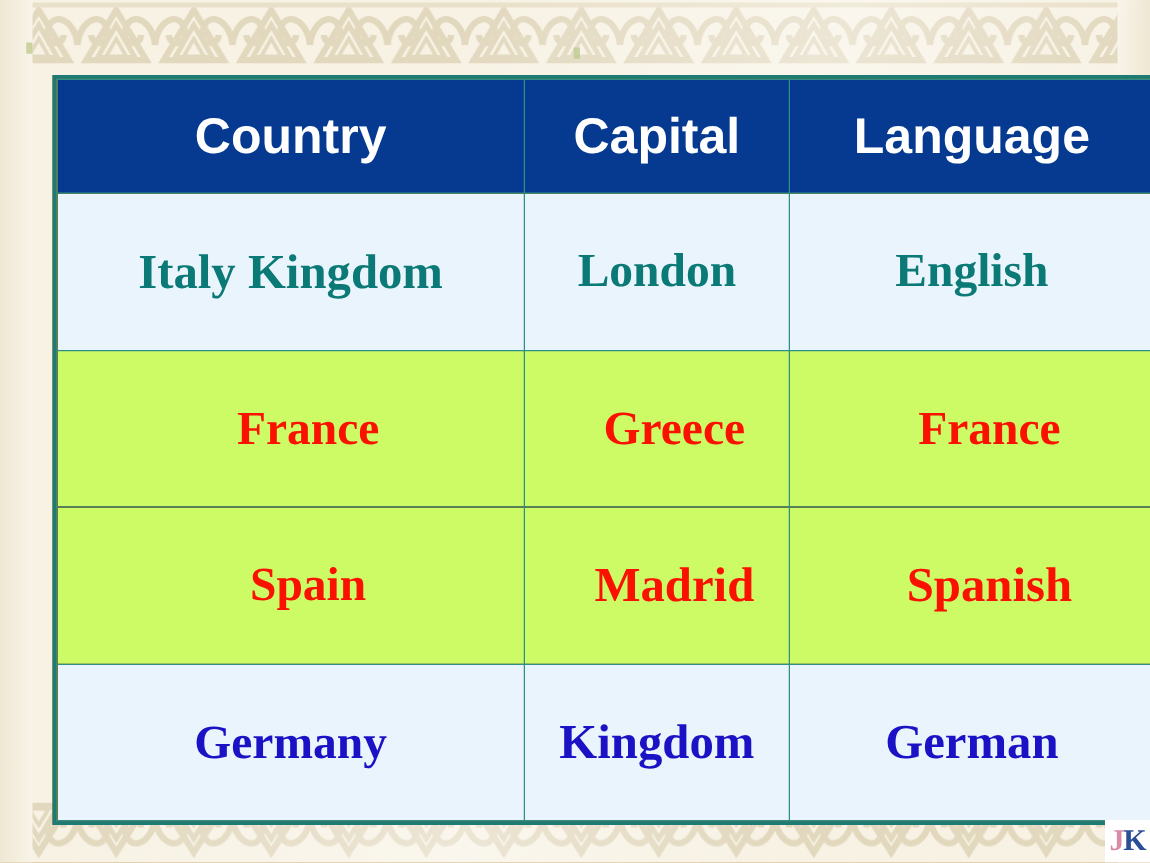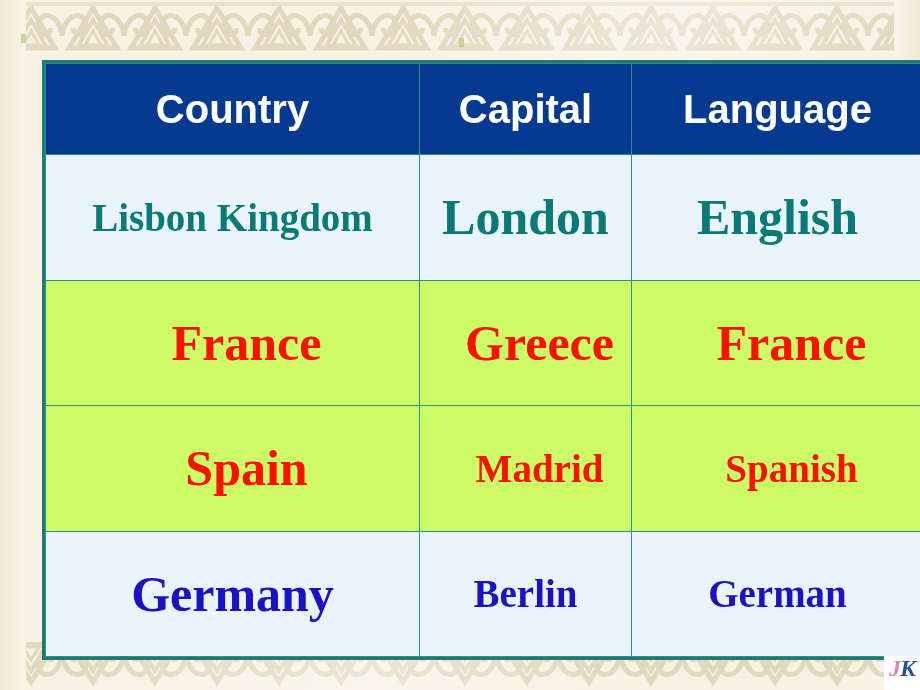--- a/index.html
+++ b/index.html
@@ -108,36 +108,36 @@
   
   tr.bg-pale td { background: #e9f4fd; }
   tr.bg-lime td { background: #ccfb66; padding-left: 32px; }
 
   
   .t-teal { color: #0b7a76; }
   .t-red  { color: #fb1100; }
   .t-blue { color: #1a12c4; }
 
   
-  td.sz-xl { font-size: 50px; }
+  td.sz-xl { font-size: 38px; }
   td.sz-lg { font-size: 39px; }
   td.sz-md { font-size: 36px; }
 
   
   .corner-logo {
     position: absolute;
     right: 0px;
     bottom: 0px;
     width: 36px;
     height: 34px;
     background: #ffffff;
     display: flex;
+    align-items: center;
     justify-content: center;
     overflow: hidden;
-    font-style: italic;
   }
   .corner-logo .mark {
     font-family: "Liberation Serif", serif;
     font-weight: bold;
     font-size: 24px;
     line-height: 1;
     letter-spacing: -1px;
   }
   .corner-logo .mark .j { color: #d98ca8; }
   .corner-logo .mark .k { color: #2b4f96; }
@@ -211,21 +211,21 @@
       <thead>
         <tr>
           <th>Country</th>
           <th>Capital</th>
           <th>Language</th>
         </tr>
       </thead>
       <tbody>
 
         <tr class="bg-pale">
-          <td class="t-teal sz-lg">Lisbon Kingdom</td>
+          <td class="t-teal sz-lg">Italy Kingdom</td>
           <td class="t-teal sz-xl">London</td>
           <td class="t-teal sz-xl">English</td>
         </tr>
 
         <tr class="bg-lime">
           <td class="t-red sz-xl">France</td>
           <td class="t-red sz-xl">Greece</td>
           <td class="t-red sz-xl">France</td>
         </tr>
 
@@ -233,21 +233,21 @@
 
 
         <tr class="bg-lime">
           <td class="t-red sz-xl">Spain</td>
           <td class="t-red sz-lg">Madrid</td>
           <td class="t-red sz-lg">Spanish</td>
         </tr>
 
         <tr class="bg-pale">
           <td class="t-blue sz-xl">Germany</td>
-          <td class="t-blue sz-lg">Berlin</td>
+          <td class="t-blue sz-lg">Kingdom</td>
           <td class="t-blue sz-lg">German</td>
         </tr>
 
       </tbody>
     </table>
   </div>
 
   <div class="corner-logo">
     <span class="mark"><span class="j">J</span><span class="k">K</span></span>
   </div>

